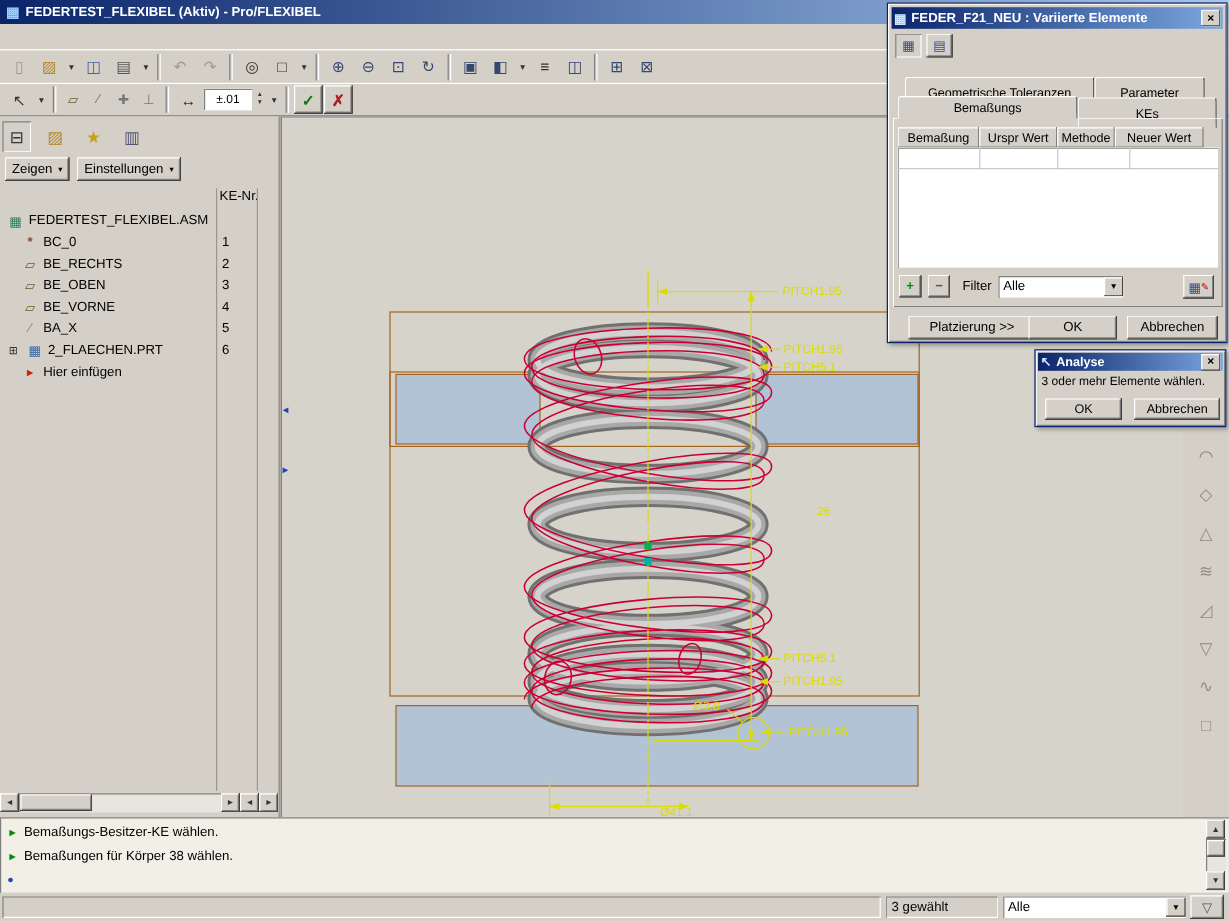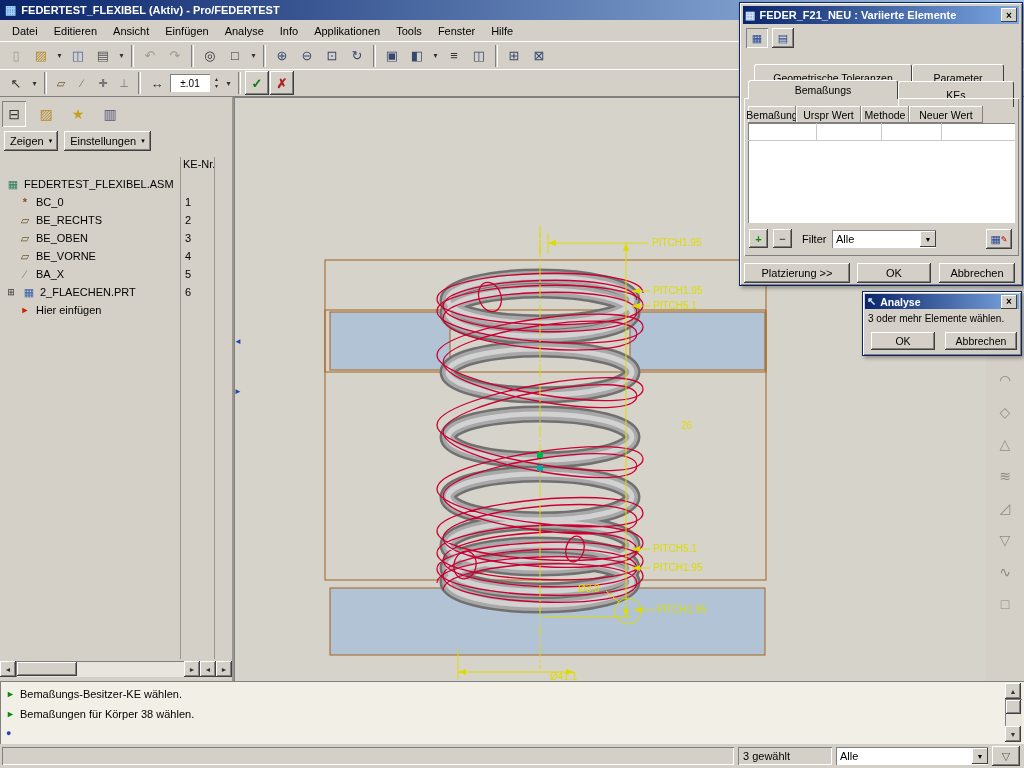--- a/index.html
+++ b/index.html
@@ -111,35 +111,23 @@
   .amsg { position:absolute; left:5px; top:21px; font-size:10px; }
   .abtn { position:absolute; top:40px; height:18px; display:flex; align-items:center; justify-content:center; font-size:10.5px; }
 </style>
 </head>
 <body>
 
 <div id="app">
 
   <div class="titlebar">
     <span class="appico">▦</span>
-    <span>FEDERTEST_FLEXIBEL (Aktiv) - Pro/FEDERTEST</span>
-  </div>
-
-  <div class="menubar">
-    <span class="mi">Datei</span>
-    <span class="mi">Editieren</span>
-    <span class="mi">Ansicht</span>
-    <span class="mi">Einfügen</span>
-    <span class="mi">Analyse</span>
-    <span class="mi">Info</span>
-    <span class="mi">Applikationen</span>
-    <span class="mi">Tools</span>
-    <span class="mi">Fenster</span>
-    <span class="mi">Hilfe</span>
-  </div>
+    <span>FEDERTEST_FLEXIBEL (Aktiv) - Pro/FLEXIBEL</span>
+  </div>
+
 
   <div class="tbar tb1">
     <div class="tbtn dis">
         <span>▯</span>
       </div>
     <div class="tbtn" style="color:#b58a2a">
         <span>▨</span>
       </div>
     <span class="dd">▾</span>
     <div class="tbtn" style="color:#4664a0">
@@ -535,21 +523,21 @@
       <span>Parameter</span>
     </div>
     <div class="tab active" style="left:8px; top:77px; width:150px">
       <span>Bemaßungs</span>
     </div>
     <div class="tab" style="left:158px; top:78px; width:116px">
       <span>KEs</span>
     </div>
     <div class="dpage"></div>
     <div class="dth">
-      <div class="hc" style="width:48px">
+      <div class="hc" style="width:68px">
           <span>Bemaßung</span>
         </div>
       <div class="hc" style="width:65px">
           <span>Urspr Wert</span>
         </div>
       <div class="hc" style="width:48px">
           <span>Methode</span>
         </div>
       <div class="hc" style="width:74px">
           <span>Neuer Wert</span>
@@ -571,21 +559,21 @@
       <span class="flabel">Filter</span>
       <div class="fcombo">
         <span>Alle</span>
         <span class="cmbtn">▼</span>
       </div>
       <div class="editbtn raised">
         <span>▦</span>
           <i>✎</i>
       </div>
     </div>
-    <div class="dbtn raised" style="left:4px; width:106px">
+    <div class="dbtn raised" style="left:17px; width:106px">
       <span>Platzierung &gt;&gt;</span>
     </div>
     <div class="dbtn raised" style="left:117px; width:74px">
       <span>OK</span>
     </div>
     <div class="dbtn raised" style="left:199px; width:76px">
       <span>Abbrechen</span>
     </div>
   </div>
 

